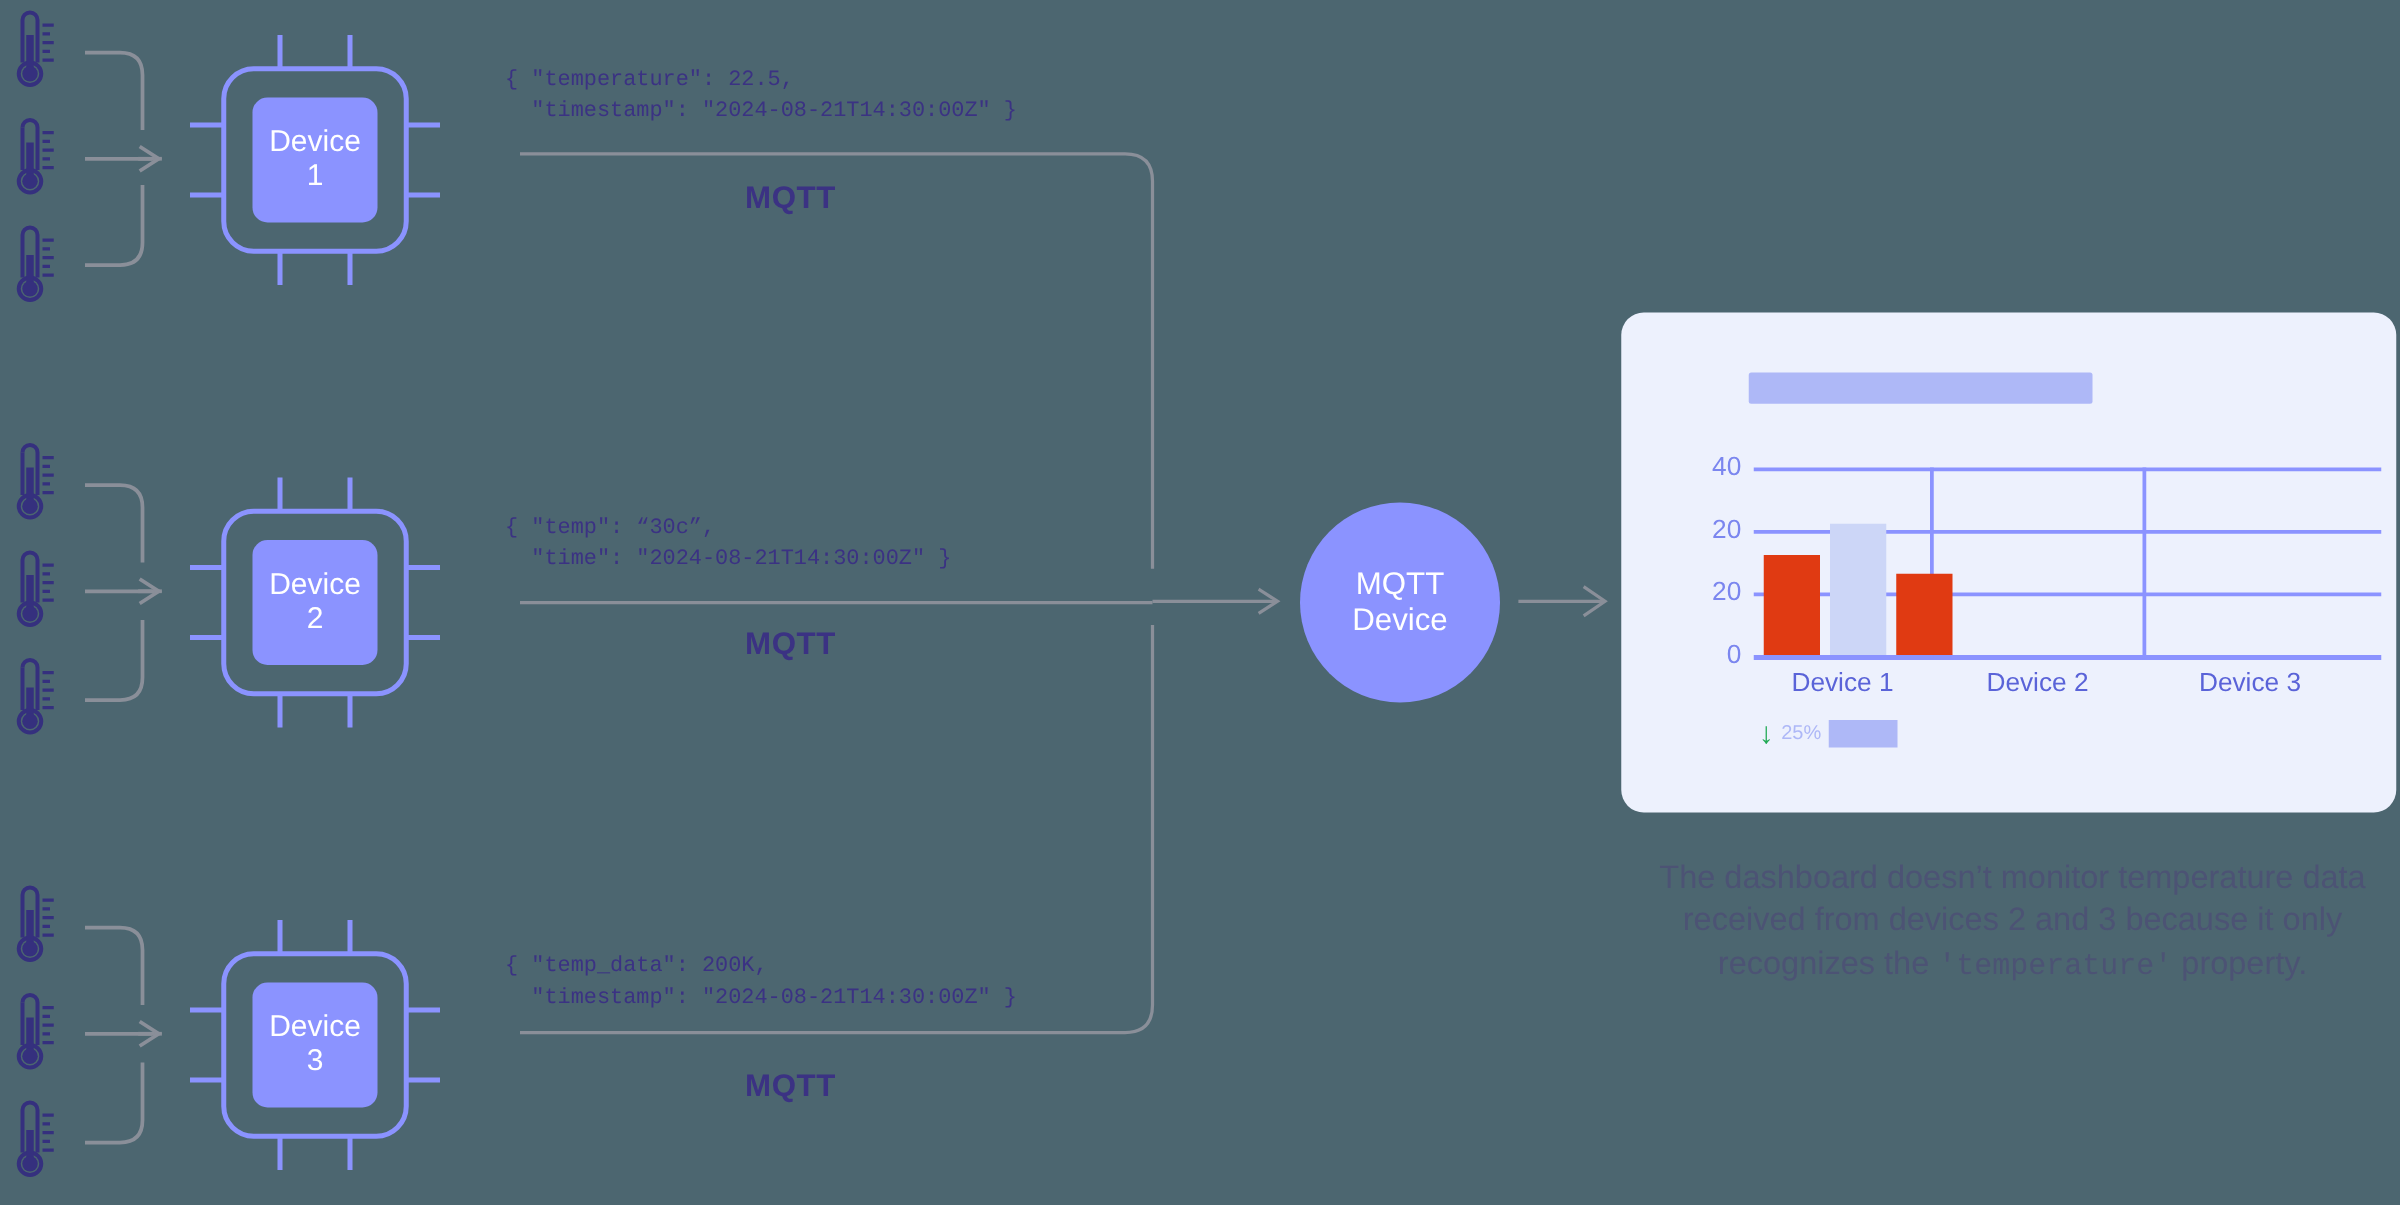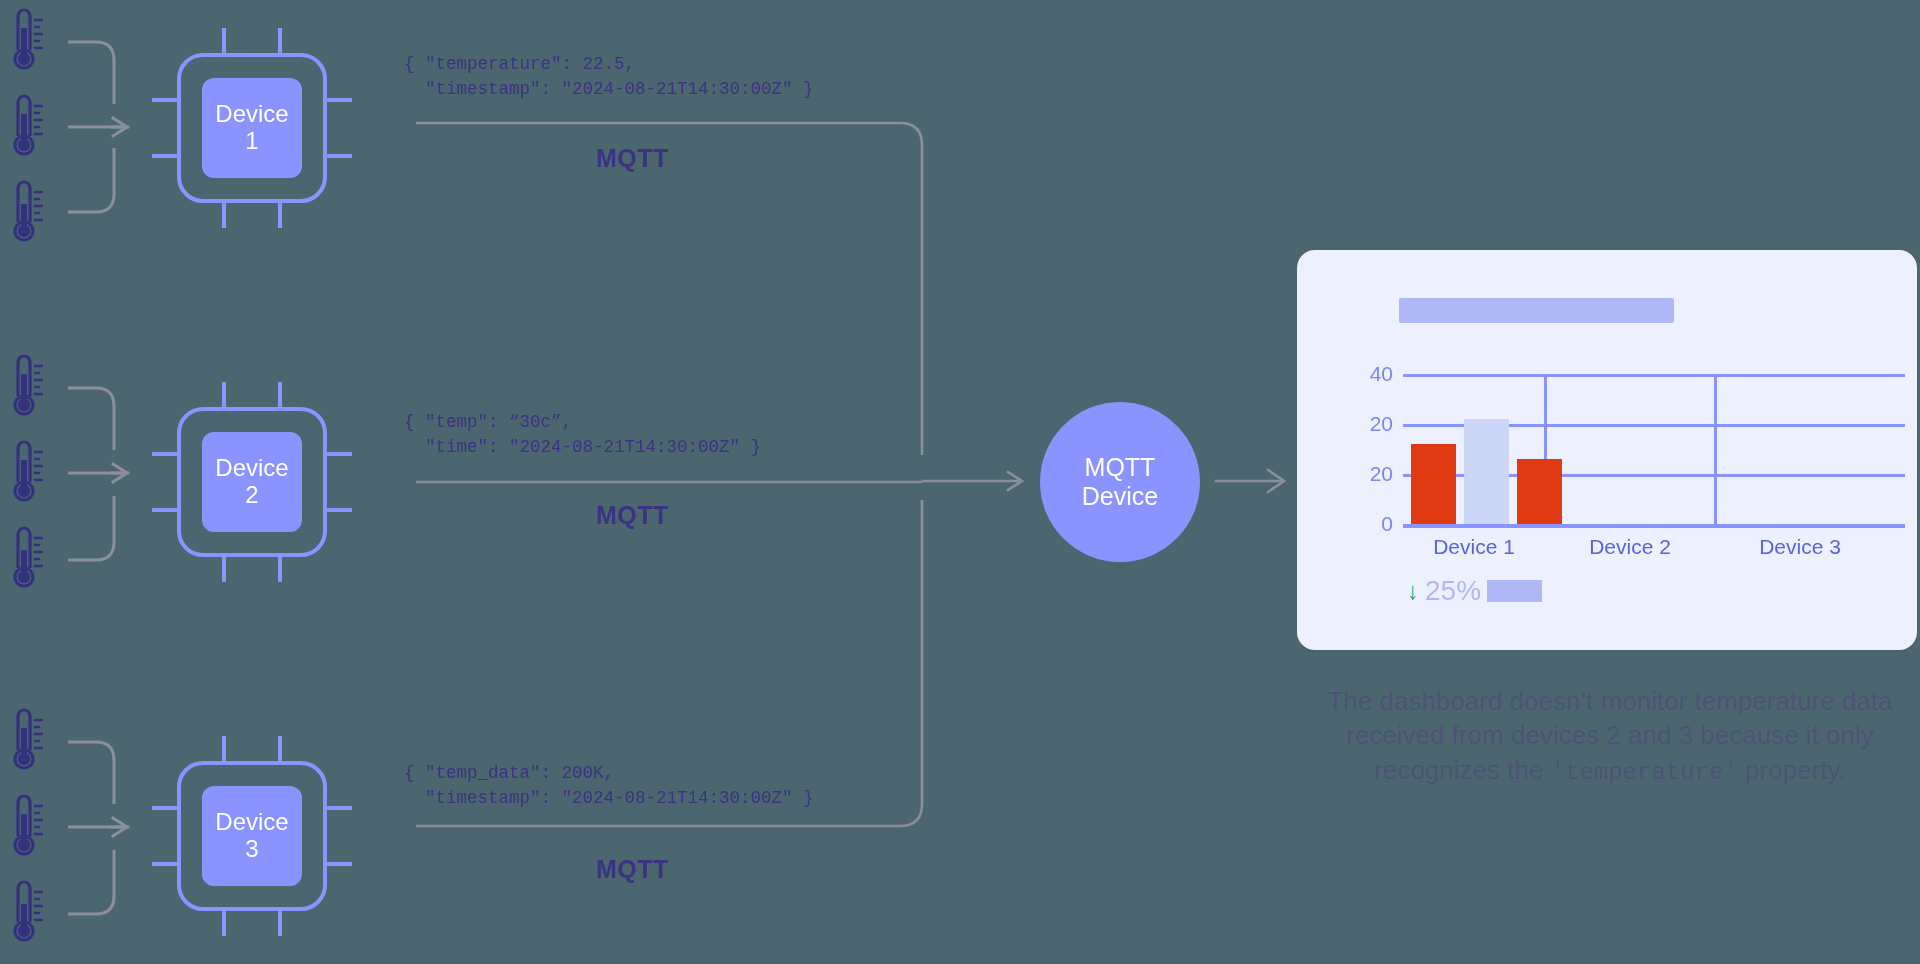--- a/index.html
+++ b/index.html
@@ -71,21 +71,21 @@
     position:absolute;color:#7b86ef;font-size:21px;text-align:right;
     font-family:"Liberation Sans", sans-serif;
   }
   .xtick{
     position:absolute;color:#5a63d8;font-size:21px;text-align:center;
     font-family:"Liberation Sans", sans-serif;
   }
   .bar{position:absolute;}
   .delta{position:absolute;display:flex;align-items:center;gap:6px;}
   .delta .arw{color:#22aa55;font-size:24px;line-height:1;font-weight:bold;}
-  .delta .pct{color:#aeb8f7;font-size:28px;}
+  .delta .pct{color:#aeb8f7;font-size:16px;}
   .delta .blk{width:55px;height:22px;background:#aeb8f7;}
 
   .caption{
     position:absolute;
     color:#4d5275;
     font-size:26px;line-height:1.32;text-align:center;
     font-family:"Liberation Sans", sans-serif;
     opacity:.95;
   }
   .caption .mono{

